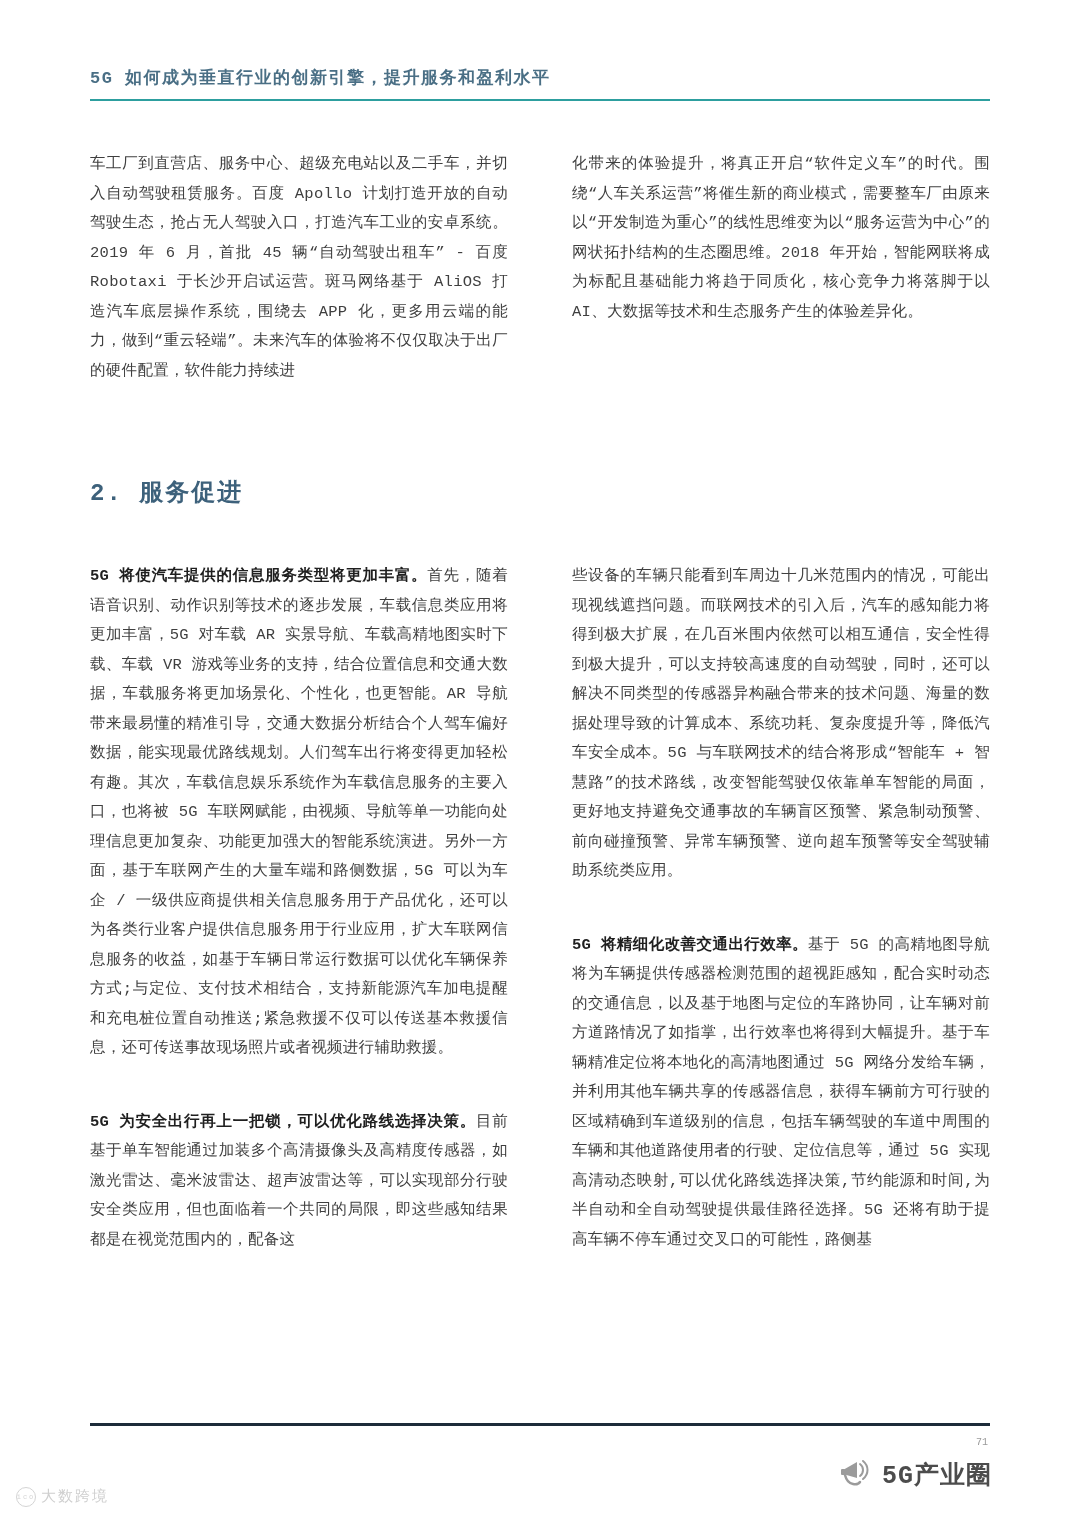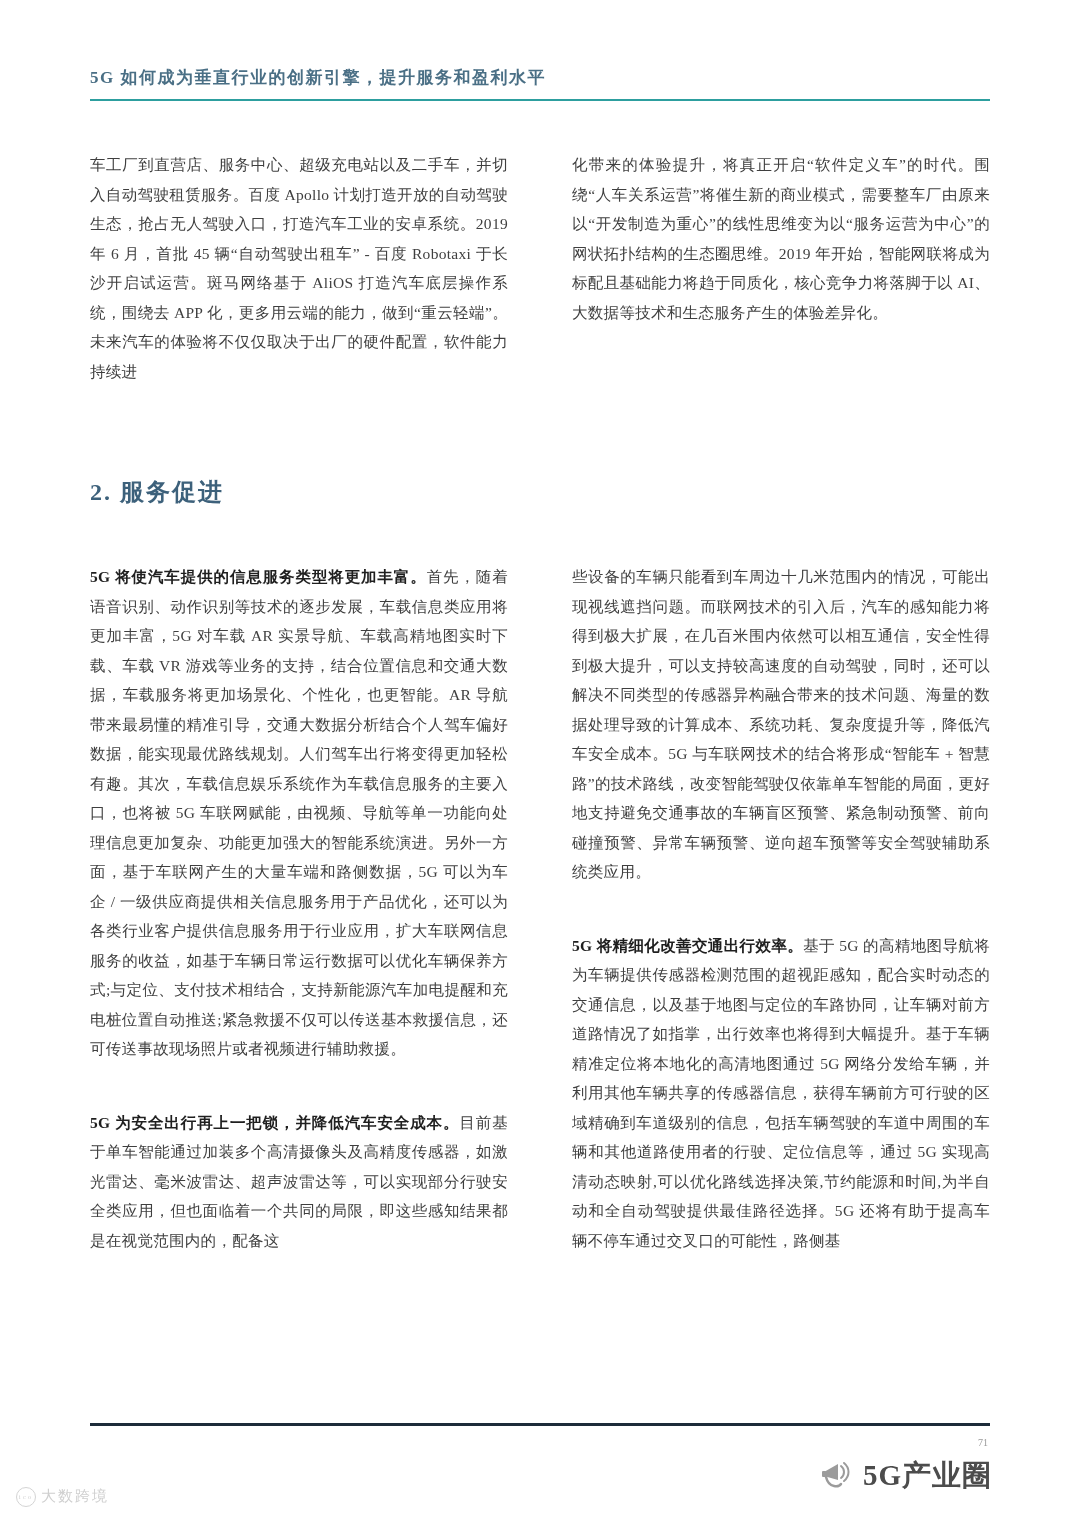--- a/index.html
+++ b/index.html
@@ -2,21 +2,21 @@
 <html><head>
 <meta charset="utf-8">
 <style>
   * { margin: 0; padding: 0; box-sizing: border-box; }
   html, body { background: #ffffff; }
   .page {
     position: relative;
     width: 1080px;
     height: 1526px;
     background: #ffffff;
-    font-family: Liberation Serif, serif;
+    font-family: Liberation Mono, monospace;
     overflow: hidden;
   }
   .header-title {
     position: absolute;
     left: 90px;
     top: 66px;
     font-size: 17px;
     letter-spacing: 1.5px;
     color: #4a6f85;
     font-weight: 600;
@@ -75,21 +75,21 @@
   .brand {
     position: absolute;
     right: 88px;
     top: 1456px;
     display: flex;
     align-items: center;
     gap: 7px;
     color: #4c4c4c;
   }
   .brand-text {
-    font-size: 29px;
+    font-size: 25px;
     font-weight: bold;
     letter-spacing: 1px;
     color: #4c4c4c;
   }
   .watermark {
     position: absolute;
     left: 16px;
     top: 1487px;
     display: flex;
     gap: 5px;
@@ -112,29 +112,29 @@
 </head>
 <body>
 
 <div class="page">
 
   <div class="header-title">5G 如何成为垂直行业的创新引擎，提升服务和盈利水平</div>
   <div class="header-rule"></div>
 
   <section class="two-col intro-section">
     <p class="col">车工厂到直营店、服务中心、超级充电站以及二手车，并切入自动驾驶租赁服务。百度 Apollo 计划打造开放的自动驾驶生态，抢占无人驾驶入口，打造汽车工业的安卓系统。2019 年 6 月，首批 45 辆“自动驾驶出租车” - 百度 Robotaxi 于长沙开启试运营。斑马网络基于 AliOS 打造汽车底层操作系统，围绕去 APP 化，更多用云端的能力，做到“重云轻端”。未来汽车的体验将不仅仅取决于出厂的硬件配置，软件能力持续进</p>
-    <p class="col">化带来的体验提升，将真正开启“软件定义车”的时代。围绕“人车关系运营”将催生新的商业模式，需要整车厂由原来以“开发制造为重心”的线性思维变为以“服务运营为中心”的网状拓扑结构的生态圈思维。2019 年开始，智能网联将成为标配且基础能力将趋于同质化，核心竞争力将落脚于以 AI、大数据等技术和生态服务产生的体验差异化。</p>
+    <p class="col">化带来的体验提升，将真正开启“软件定义车”的时代。围绕“人车关系运营”将催生新的商业模式，需要整车厂由原来以“开发制造为重心”的线性思维变为以“服务运营为中心”的网状拓扑结构的生态圈思维。2018 年开始，智能网联将成为标配且基础能力将趋于同质化，核心竞争力将落脚于以 AI、大数据等技术和生态服务产生的体验差异化。</p>
   </section>
 
   <h2 class="section-heading">2. 服务促进</h2>
 
   <section class="two-col main-section">
     <div class="col">
       <p><span class="lead">5G 将使汽车提供的信息服务类型将更加丰富。</span><span>首先，随着语音识别、动作识别等技术的逐步发展，车载信息类应用将更加丰富，5G 对车载 AR 实景导航、车载高精地图实时下载、车载 VR 游戏等业务的支持，结合位置信息和交通大数据，车载服务将更加场景化、个性化，也更智能。AR 导航带来最易懂的精准引导，交通大数据分析结合个人驾车偏好数据，能实现最优路线规划。人们驾车出行将变得更加轻松有趣。其次，车载信息娱乐系统作为车载信息服务的主要入口，也将被 5G 车联网赋能，由视频、导航等单一功能向处理信息更加复杂、功能更加强大的智能系统演进。另外一方面，基于车联网产生的大量车端和路侧数据，5G 可以为车企 / 一级供应商提供相关信息服务用于产品优化，还可以为各类行业客户提供信息服务用于行业应用，扩大车联网信息服务的收益，如基于车辆日常运行数据可以优化车辆保养方式;与定位、支付技术相结合，支持新能源汽车加电提醒和充电桩位置自动推送;紧急救援不仅可以传送基本救援信息，还可传送事故现场照片或者视频进行辅助救援。</span></p>
-      <p><span class="lead">5G 为安全出行再上一把锁，并降低汽车安全成本。</span><span>目前基于单车智能通过加装多个高清摄像头及高精度传感器，如激光雷达、毫米波雷达、超声波雷达等，可以实现部分行驶安全类应用，但也面临着一个共同的局限，即这些感知结果都是在视觉范围内的，配备这</span></p>
+      <p><span class="lead">5G 为安全出行再上一把锁，可以优化路线选择决策。</span><span>目前基于单车智能通过加装多个高清摄像头及高精度传感器，如激光雷达、毫米波雷达、超声波雷达等，可以实现部分行驶安全类应用，但也面临着一个共同的局限，即这些感知结果都是在视觉范围内的，配备这</span></p>
     </div>
     <div class="col">
       <p><span>些设备的车辆只能看到车周边十几米范围内的情况，可能出现视线遮挡问题。而联网技术的引入后，汽车的感知能力将得到极大扩展，在几百米围内依然可以相互通信，安全性得到极大提升，可以支持较高速度的自动驾驶，同时，还可以解决不同类型的传感器异构融合带来的技术问题、海量的数据处理导致的计算成本、系统功耗、复杂度提升等，降低汽车安全成本。5G 与车联网技术的结合将形成“智能车 + 智慧路”的技术路线，改变智能驾驶仅依靠单车智能的局面，更好地支持避免交通事故的车辆盲区预警、紧急制动预警、前向碰撞预警、异常车辆预警、逆向超车预警等安全驾驶辅助系统类应用。</span></p>
       <p><span class="lead">5G 将精细化改善交通出行效率。</span><span>基于 5G 的高精地图导航将为车辆提供传感器检测范围的超视距感知，配合实时动态的交通信息，以及基于地图与定位的车路协同，让车辆对前方道路情况了如指掌，出行效率也将得到大幅提升。基于车辆精准定位将本地化的高清地图通过 5G 网络分发给车辆，并利用其他车辆共享的传感器信息，获得车辆前方可行驶的区域精确到车道级别的信息，包括车辆驾驶的车道中周围的车辆和其他道路使用者的行驶、定位信息等，通过 5G 实现高清动态映射,可以优化路线选择决策,节约能源和时间,为半自动和全自动驾驶提供最佳路径选择。5G 还将有助于提高车辆不停车通过交叉口的可能性，路侧基</span></p>
     </div>
   </section>
 
   <div class="footer-rule"></div>
   <div class="page-number">71</div>
 

